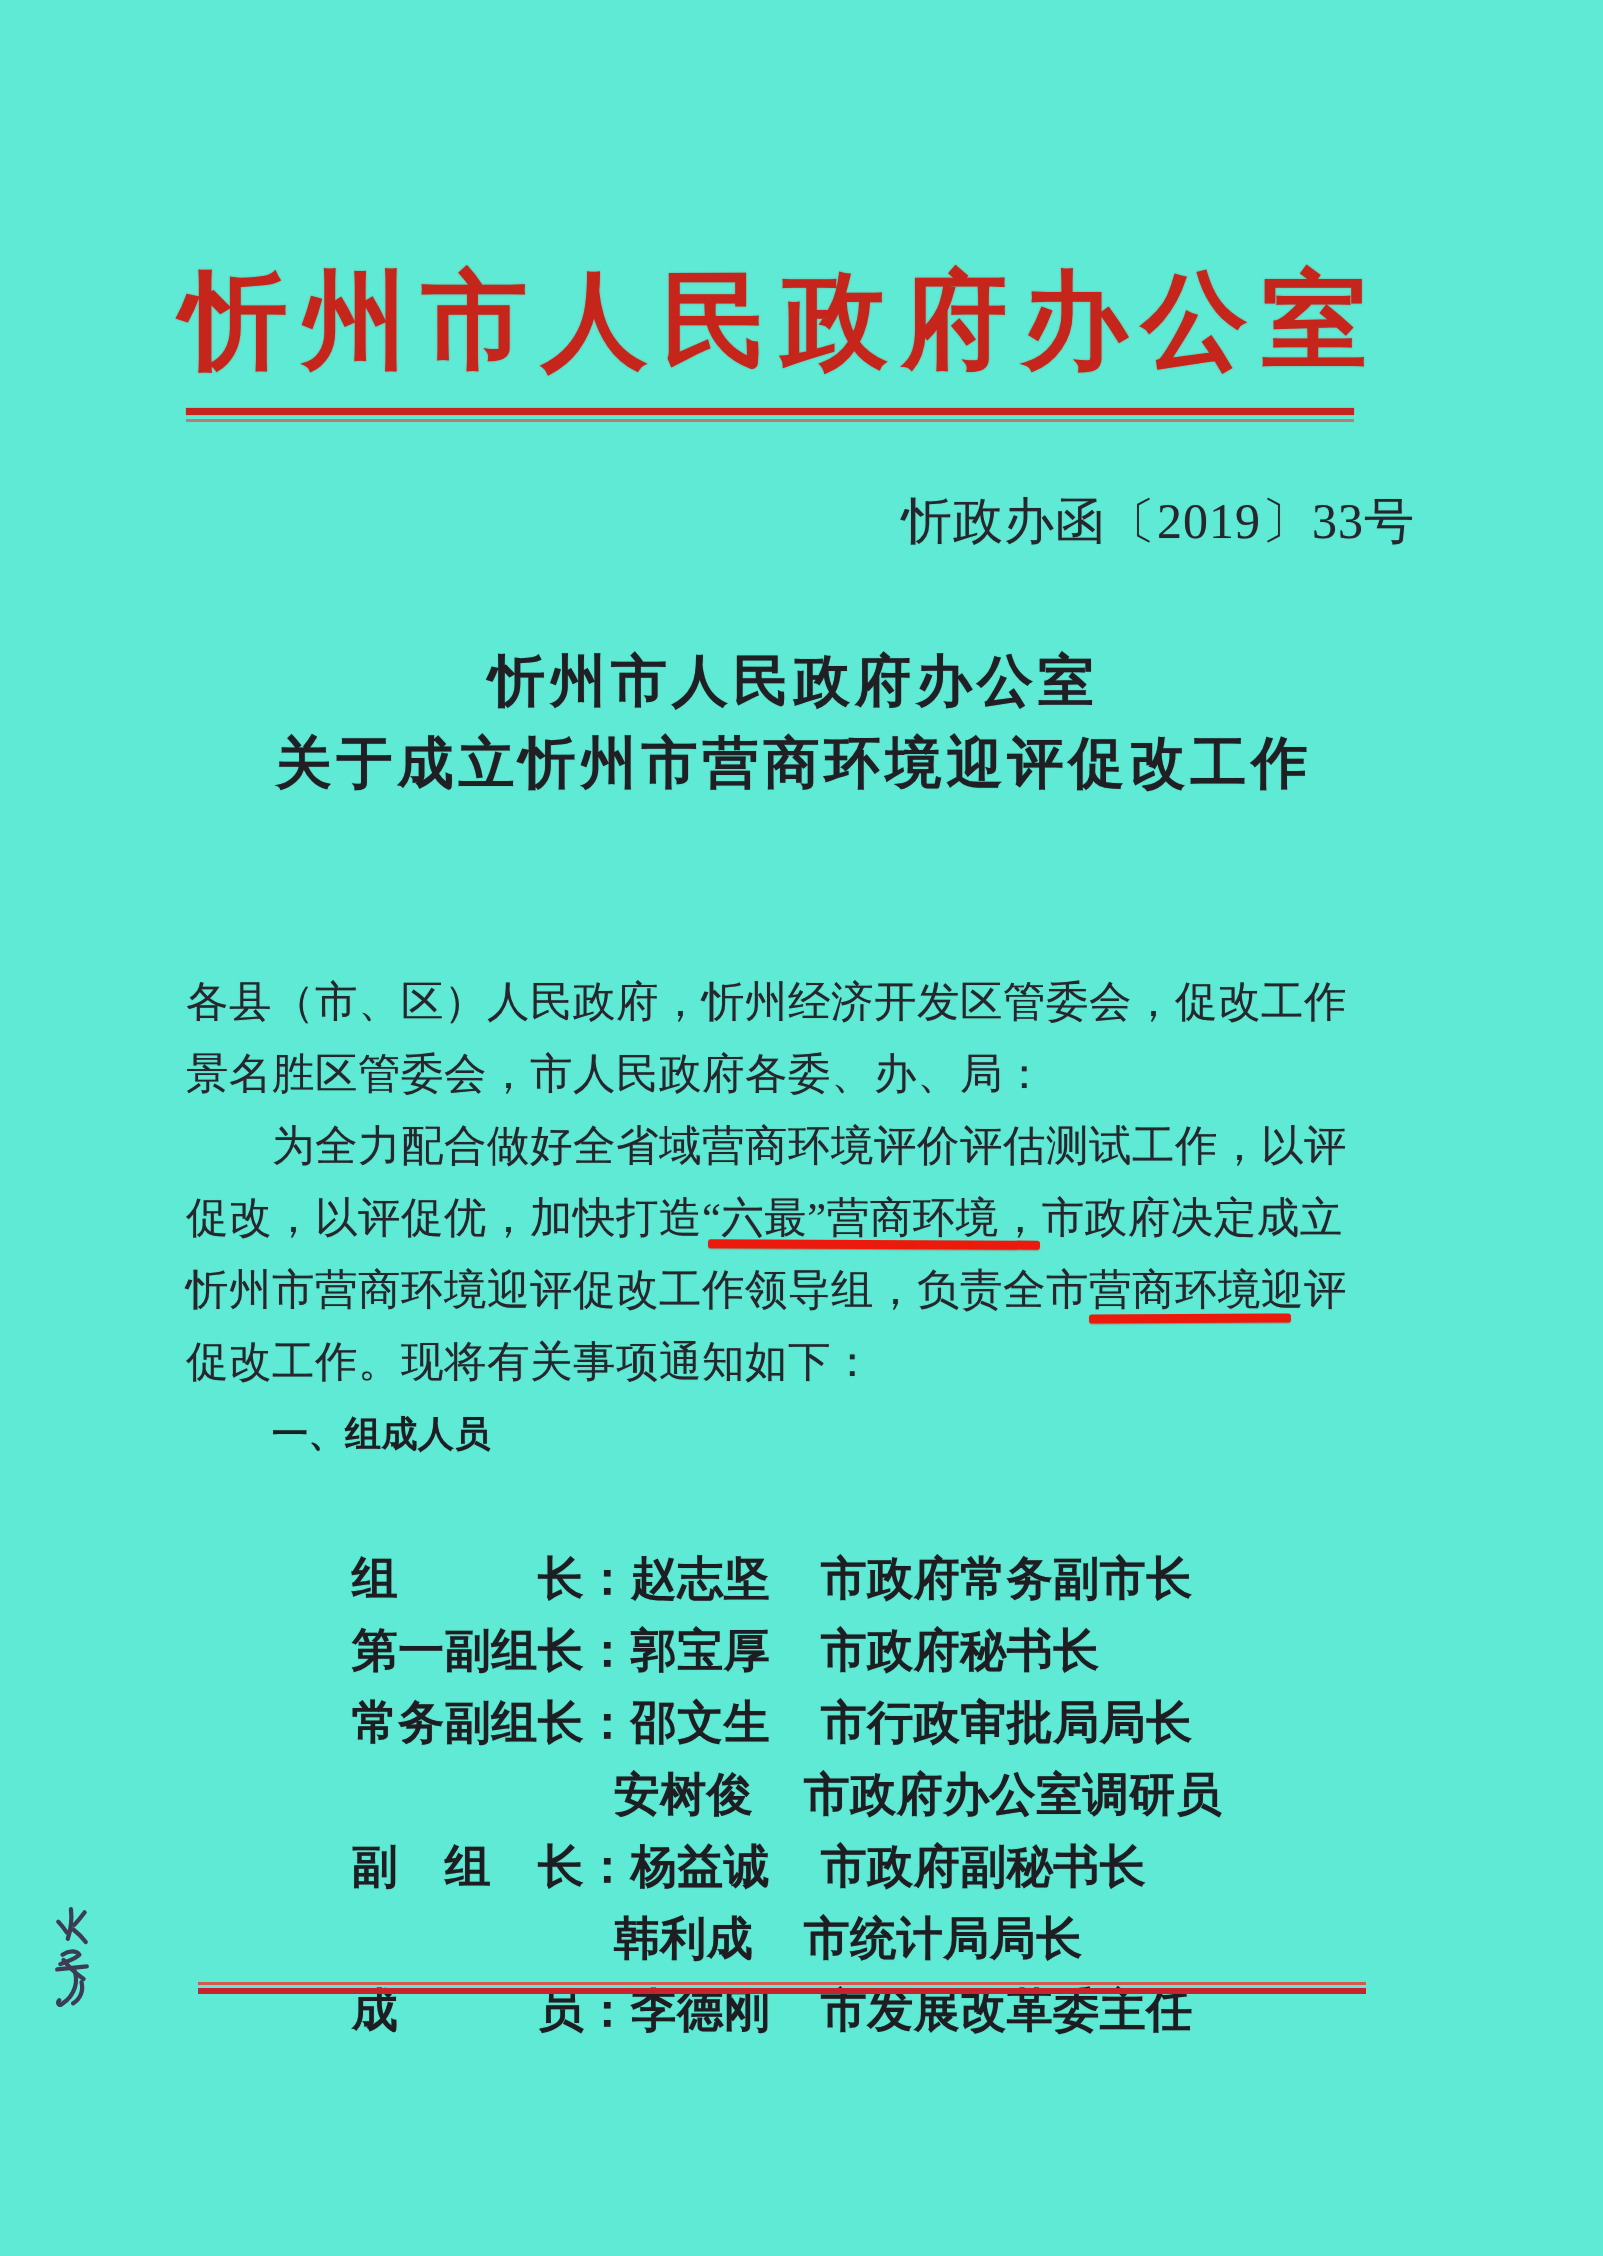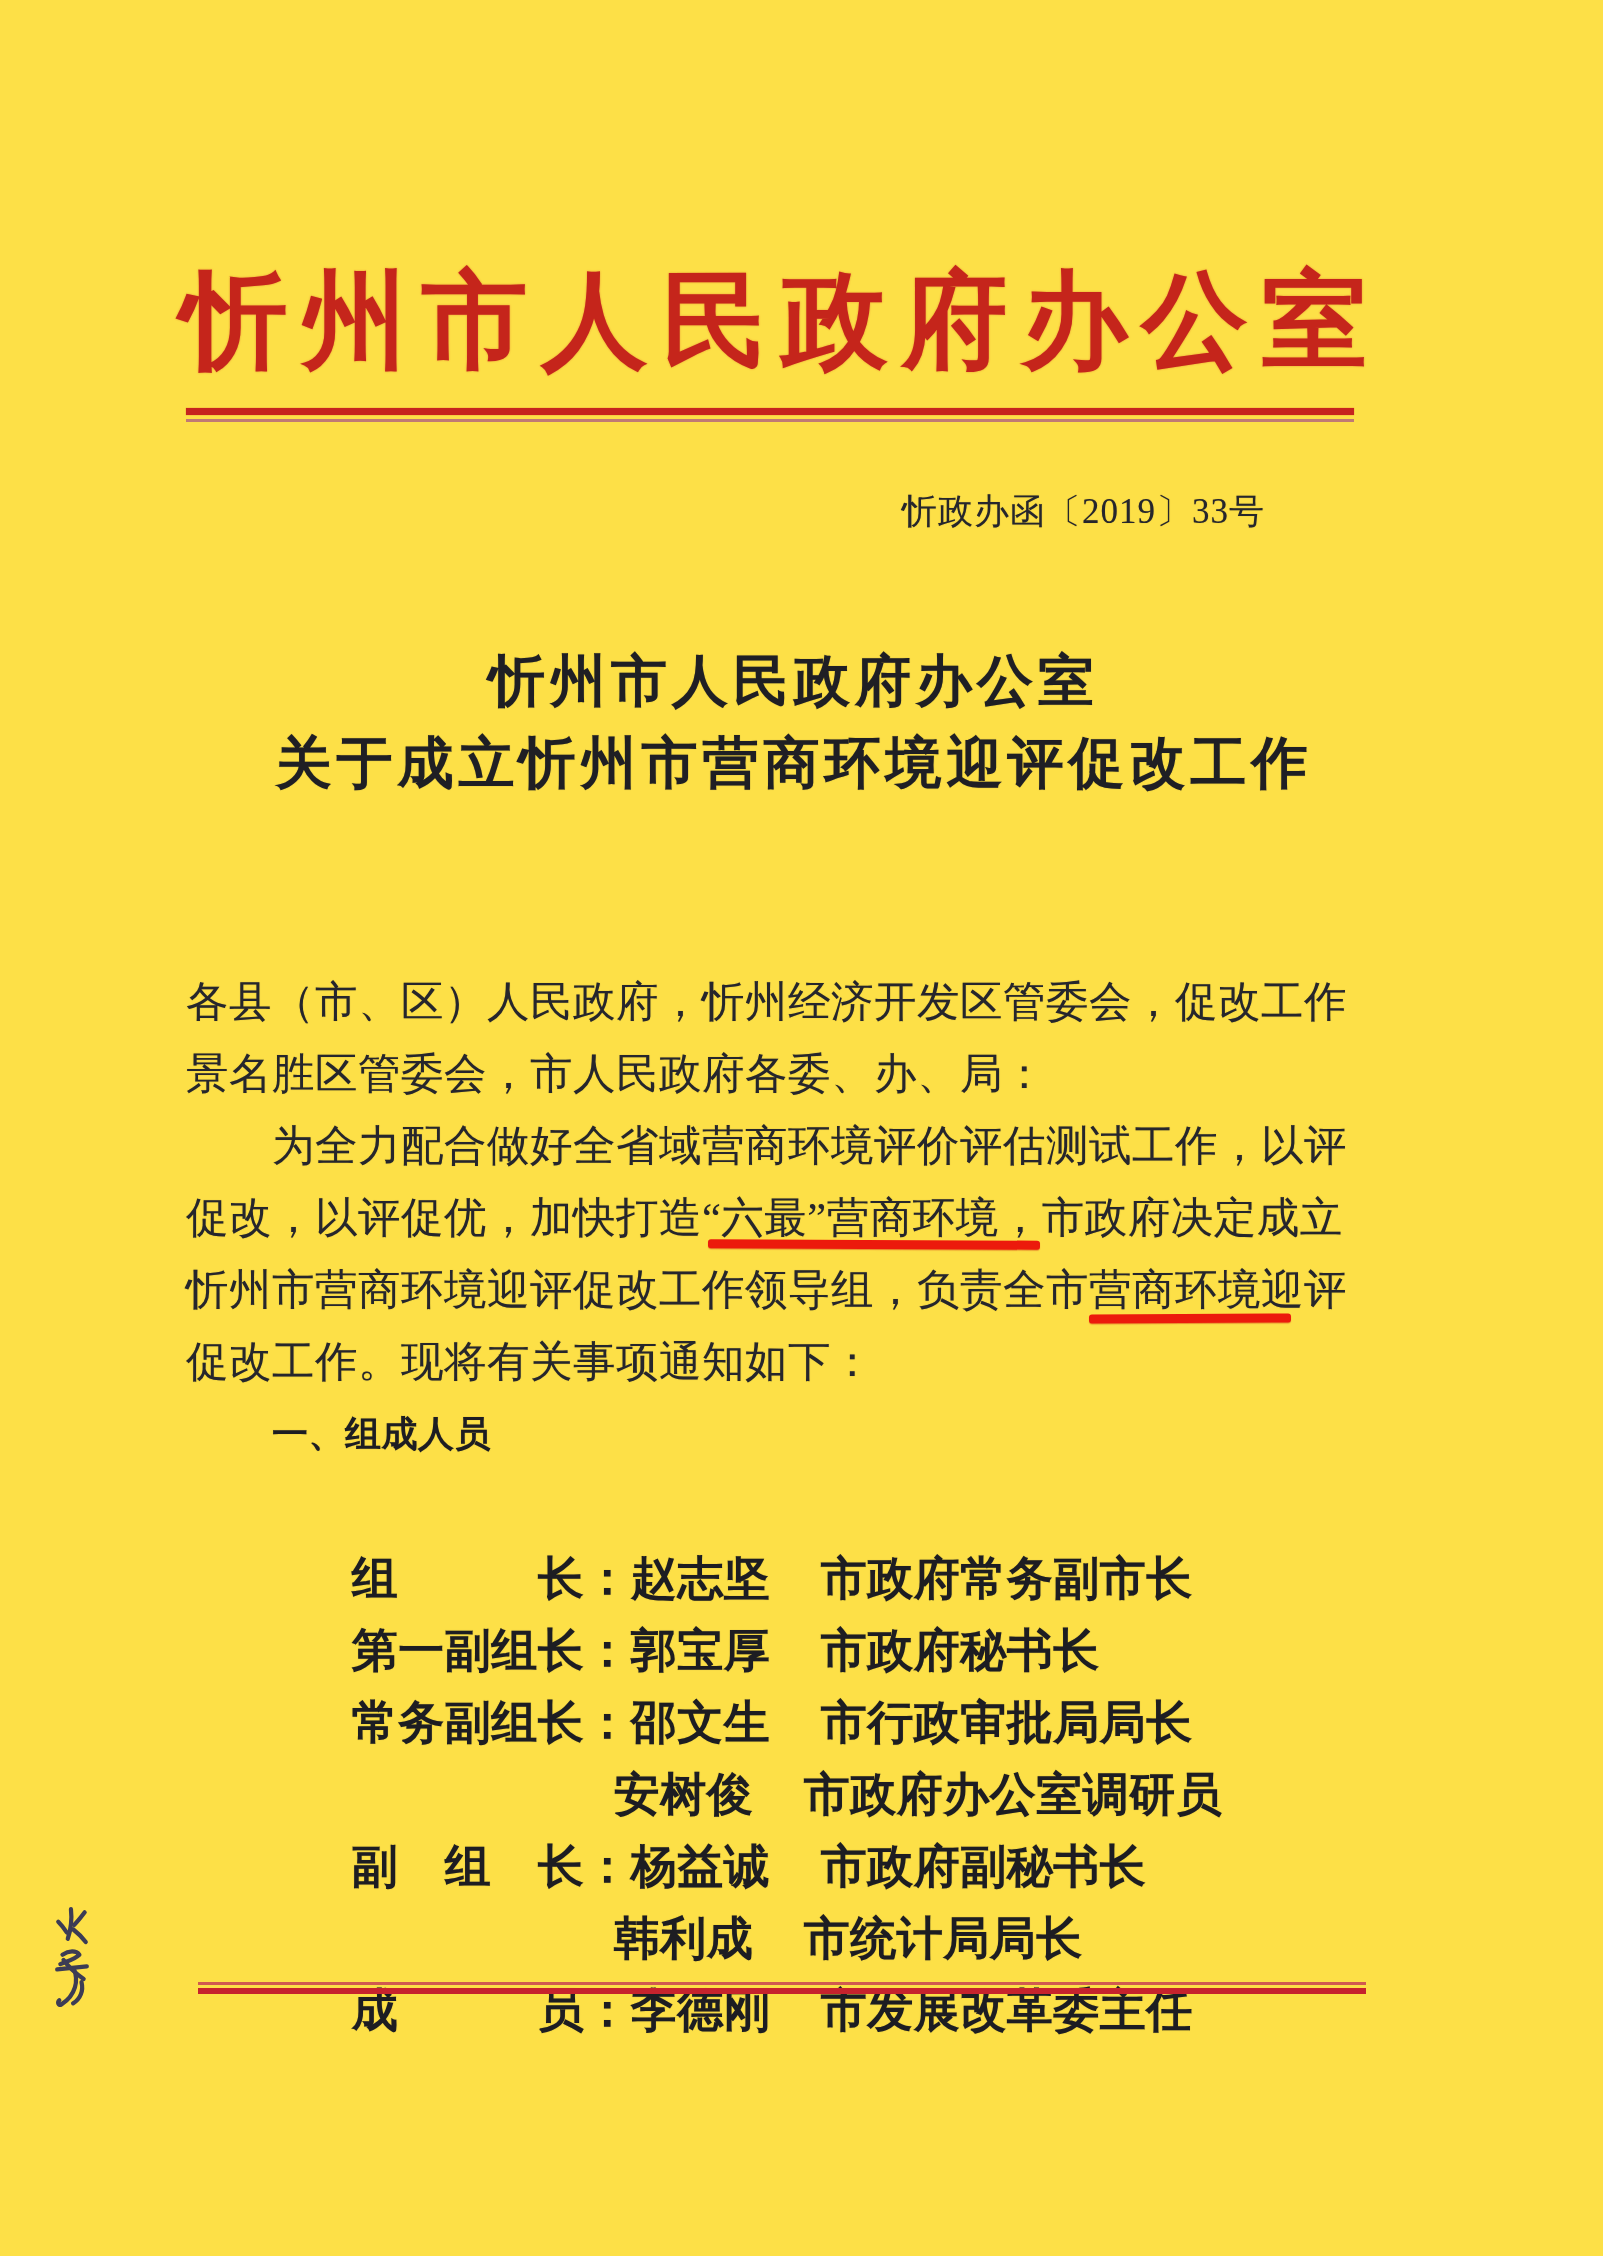--- a/index.html
+++ b/index.html
@@ -1,20 +1,20 @@
 <!DOCTYPE html>
 <html lang="zh" style="--header-red: #c5251b; --divider-red: #c6241e; --divider-soft: #c07a74; --underline-red: #ec1a0c; --footer-red: #c6232d; --footer-soft: #d05a50; --ink: #26262c; --note-ink: #3c3c55;"><head>
 <meta charset="utf-8">
 <style>
   html,body{margin:0;padding:0;background:#e8e8e8;}
   .page{
     position:relative;
     width:1603px;height:2256px;
     margin:0 auto;
-    background:#fde047;
+    background:#5eead4;
     overflow:hidden;
     font-family:"Liberation Serif","DejaVu Serif",serif;
     color:var(--ink,#26262c);
   }
   
   .agency{
     position:absolute;top:250px;left:0;right:40px;
     text-align:center;
     font-size:106px;font-weight:bold;
     letter-spacing:14px;
@@ -22,21 +22,21 @@
     white-space:nowrap;
     text-shadow:0 0 2px rgba(197,37,27,.45);
   }
   
   .sep{position:absolute;top:408px;left:186px;width:1168px;}
   .sep-a{height:7px;background:var(--divider-red,#c6241e);box-shadow:0 0 1px rgba(198,36,30,.6);}
   .sep-b{height:3px;margin-top:4px;background:var(--divider-soft,#c07a74);}
   
   .docnum{
     position:absolute;top:488px;left:902px;
-    font-size:35px;letter-spacing:1px;
+    font-size:50px;letter-spacing:1px;
     color:var(--ink,#26262c);
     white-space:nowrap;
     text-shadow:0 0 1px rgba(38,38,44,.35);
   }
   
   .title{
     position:absolute;top:640px;left:0;right:15px;
     text-align:center;
     font-size:56px;font-weight:bold;
     letter-spacing:5px;line-height:82px;

